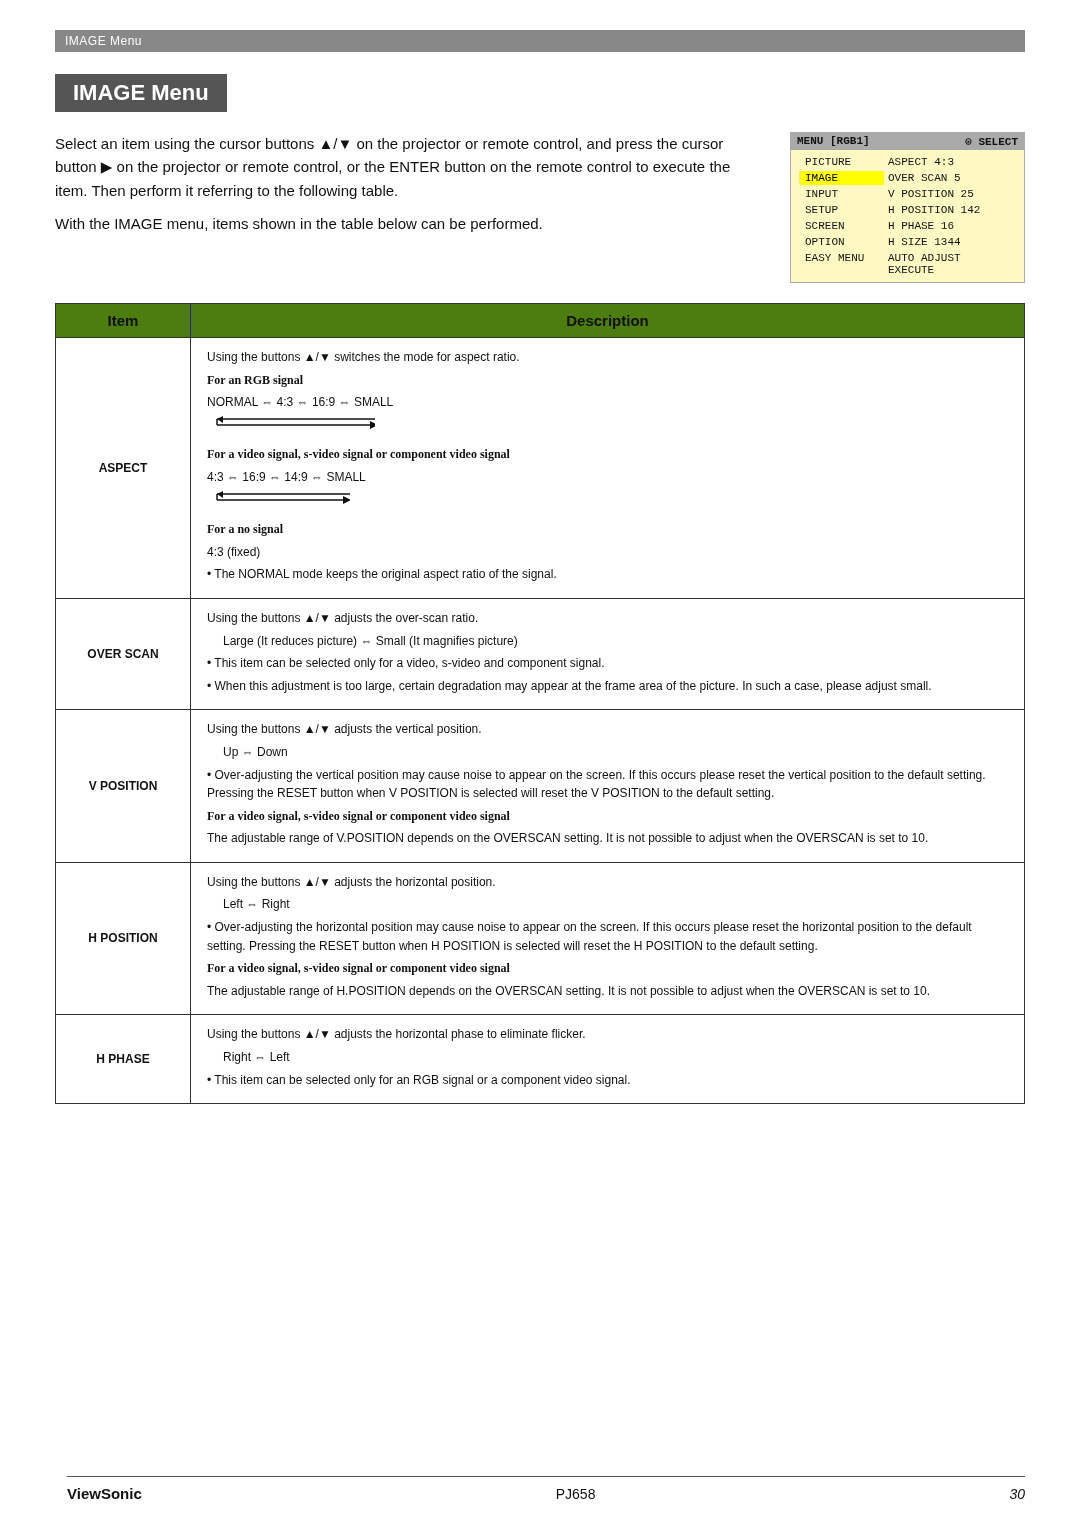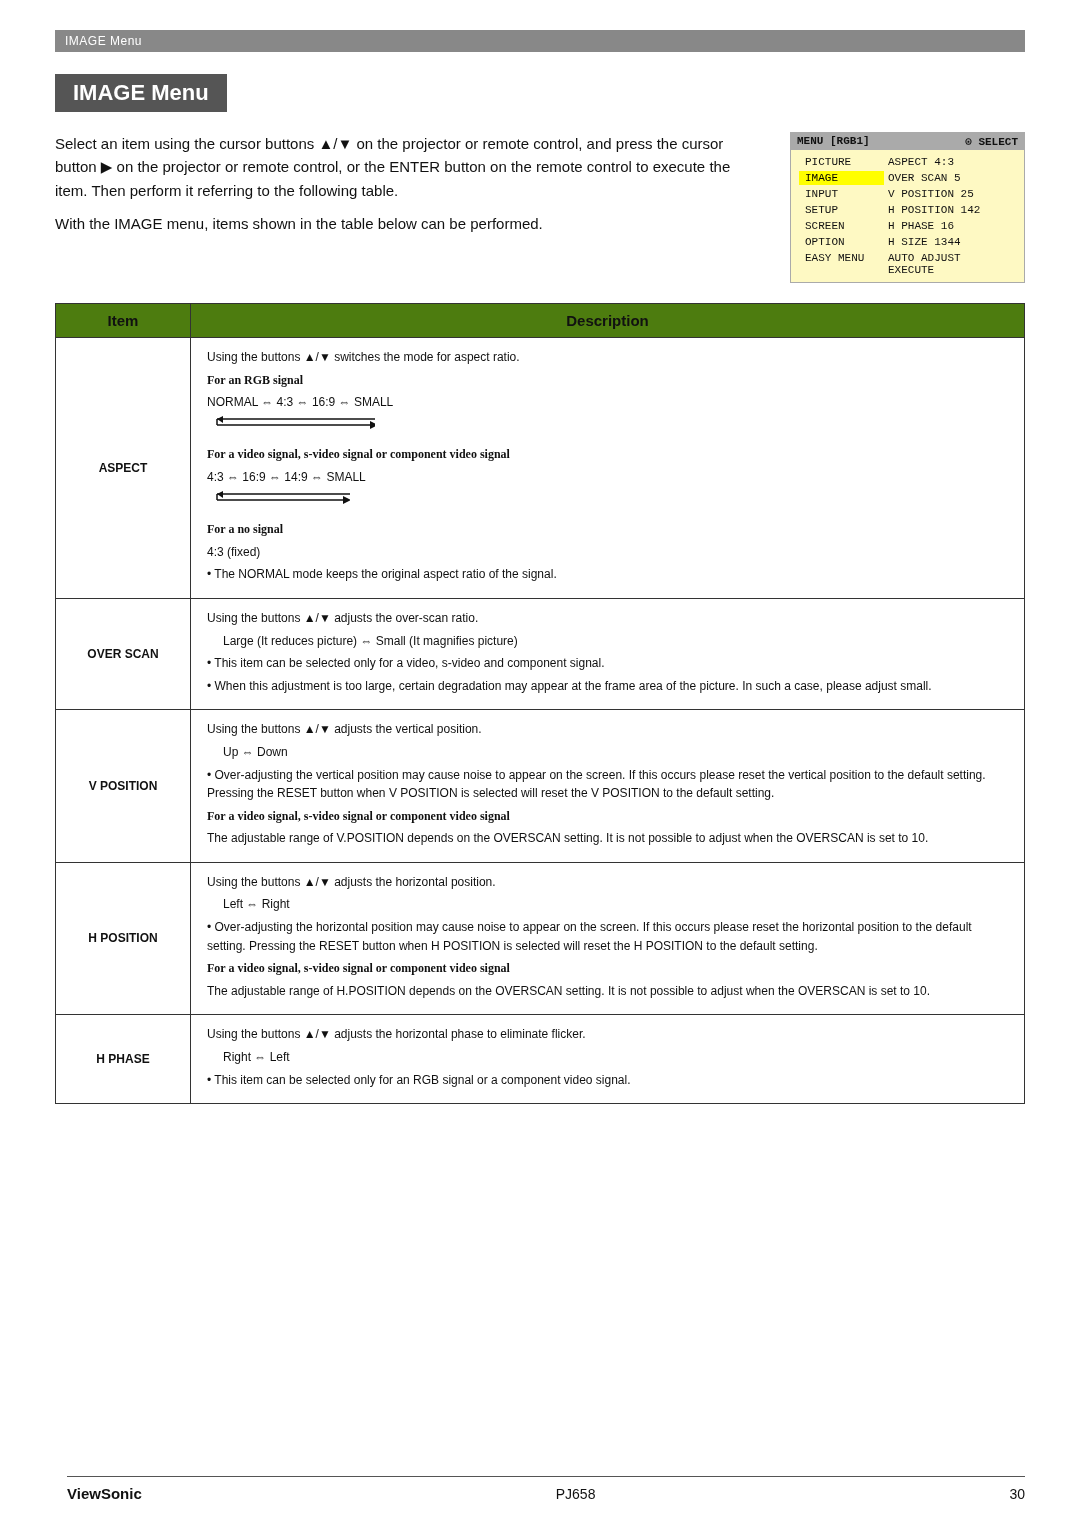--- a/index.html
+++ b/index.html
@@ -166,20 +166,21 @@
     .footer-left {
       font-weight: bold;
     }
 
     .footer-center {
       font-size: 14px;
     }
 
     .footer-right {
       font-size: 14px;
+      font-style: italic;
     }
   </style>
 </head>
 <body>
 
 <div class="page-wrapper">
 
   
   <div class="breadcrumb-bar">IMAGE Menu</div>
 

